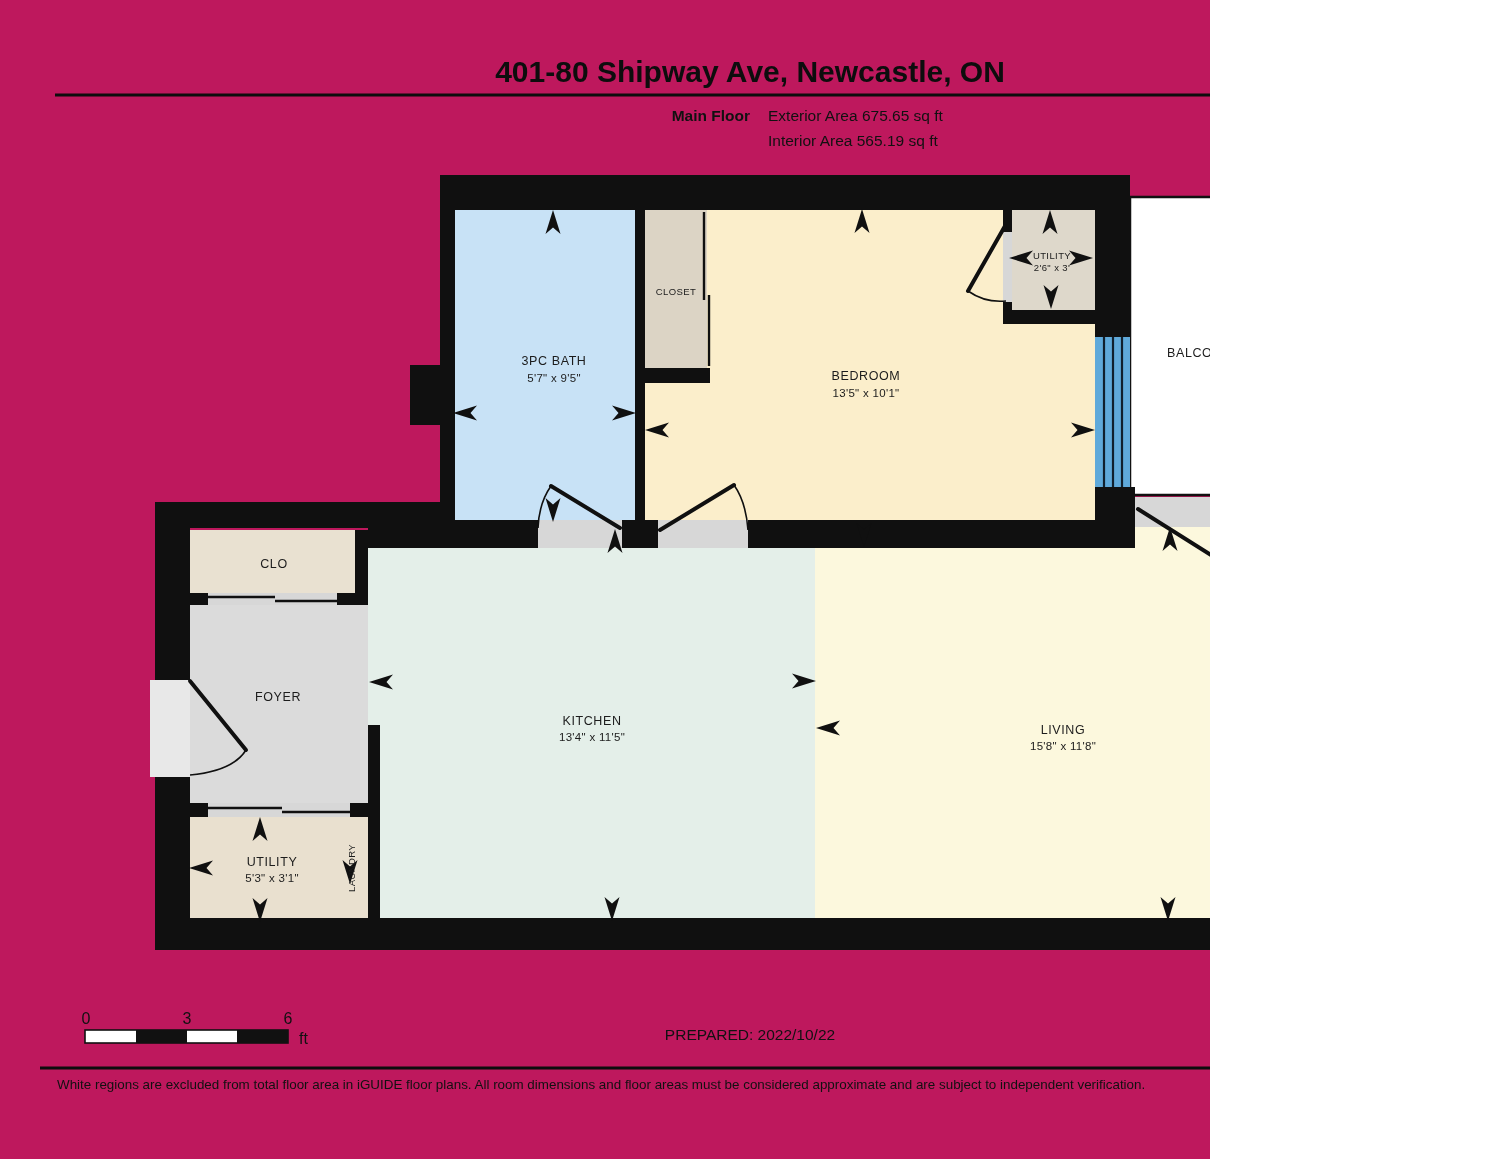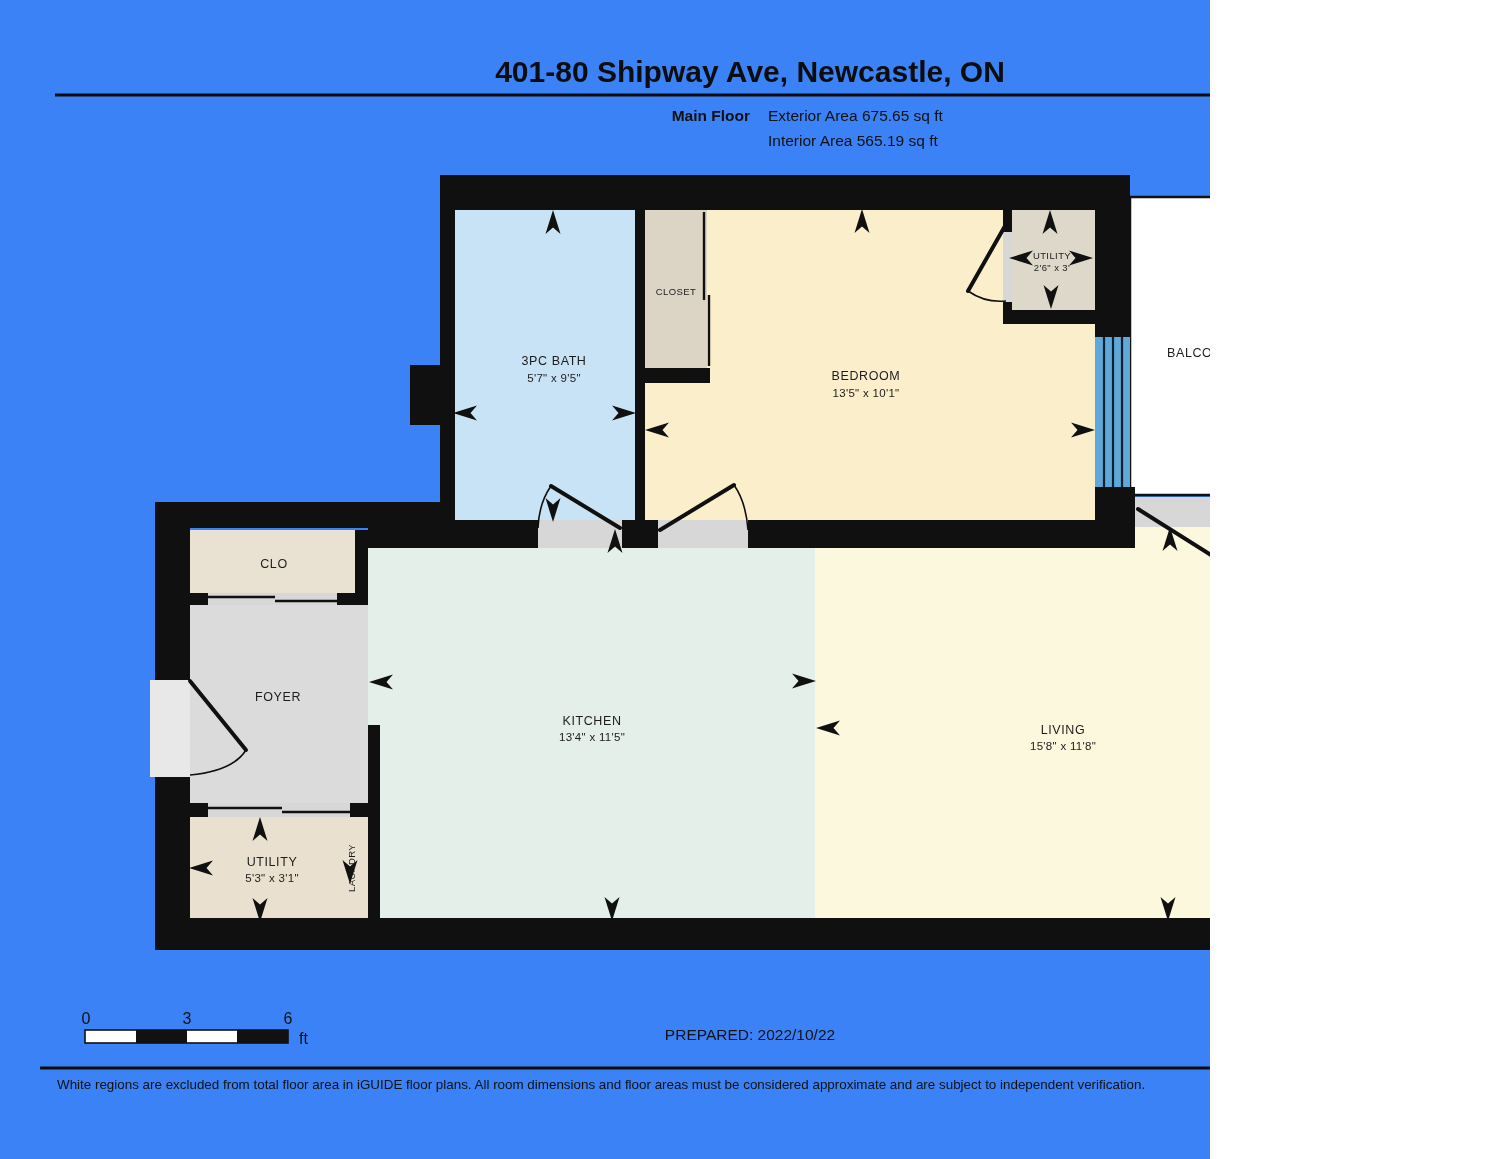--- a/index.html
+++ b/index.html
@@ -1,16 +1,16 @@
 <!DOCTYPE html>
 <html style="--c-wall: #101010; --c-bath: #c8e2f6; --c-bedroom: #fbeecb; --c-living: #fcf8dd; --c-kitchen: #e4efe9; --c-closet_top: #dcd4c5; --c-utility_top: #ded8cb; --c-clo: #e9e1d1; --c-utility_bottom: #e9e0cf; --c-foyer: #dbdbdb; --c-threshold: #d7d7d7; --c-window: #5fa9da; --c-balcony: #ffffff; --c-compass_red: #dd2027; --c-compass_blue: #a9d3ef;"><head>
 <meta charset="utf-8">
 <style>
   html,body{margin:0;padding:0;background:#ffffff;}
-  .page{position:relative;width:1210px;height:1159px;background:#3b82f6;overflow:hidden;
+  .page{position:relative;width:1210px;height:1159px;background:#be185d;overflow:hidden;
         font-family:"Liberation Sans", sans-serif;}
   svg{position:absolute;left:0;top:0;}
   
   .f-bath{fill:var(--c-bath,#c8e2f6);}
   .f-bed{fill:var(--c-bedroom,#fbeecb);}
   .f-liv{fill:var(--c-living,#fcf8dd);}
   .f-kit{fill:var(--c-kitchen,#e4efe9);}
   .f-clt{fill:var(--c-closet_top,#dcd4c5);}
   .f-utt{fill:var(--c-utility_top,#ded8cb);}
   .f-clo{fill:var(--c-clo,#e9e1d1);}

